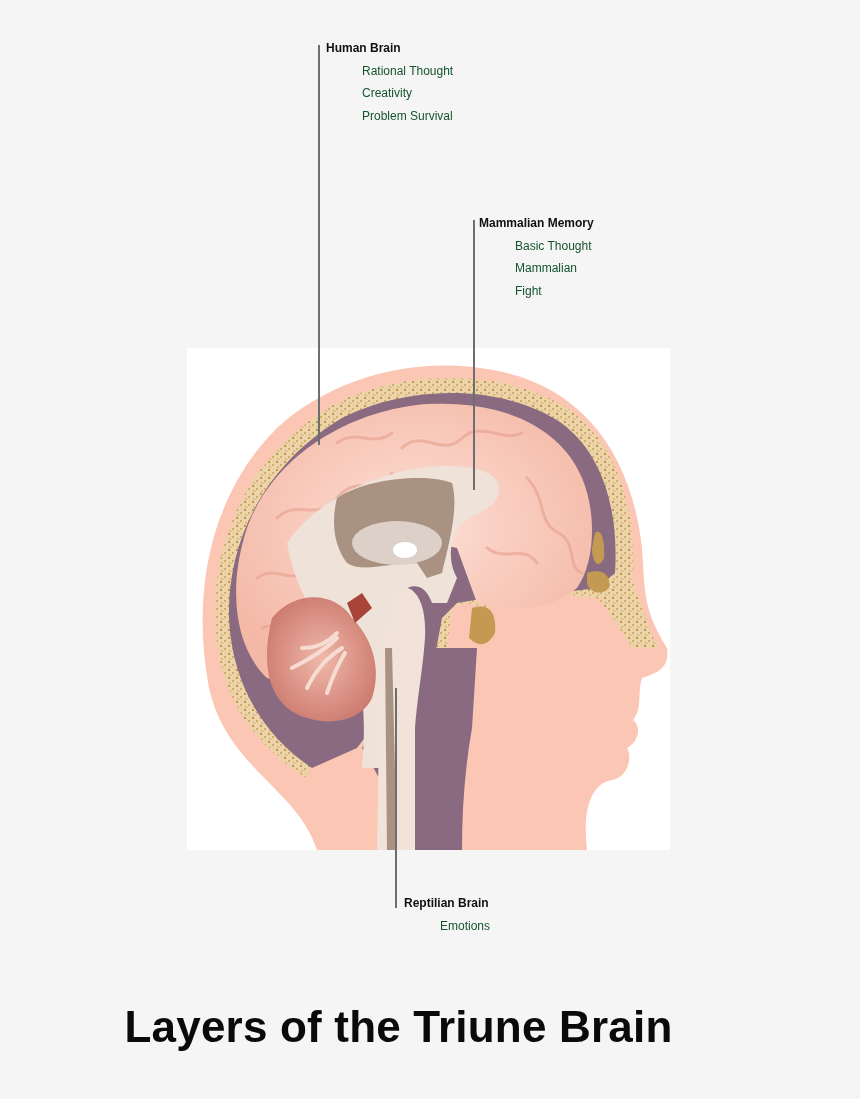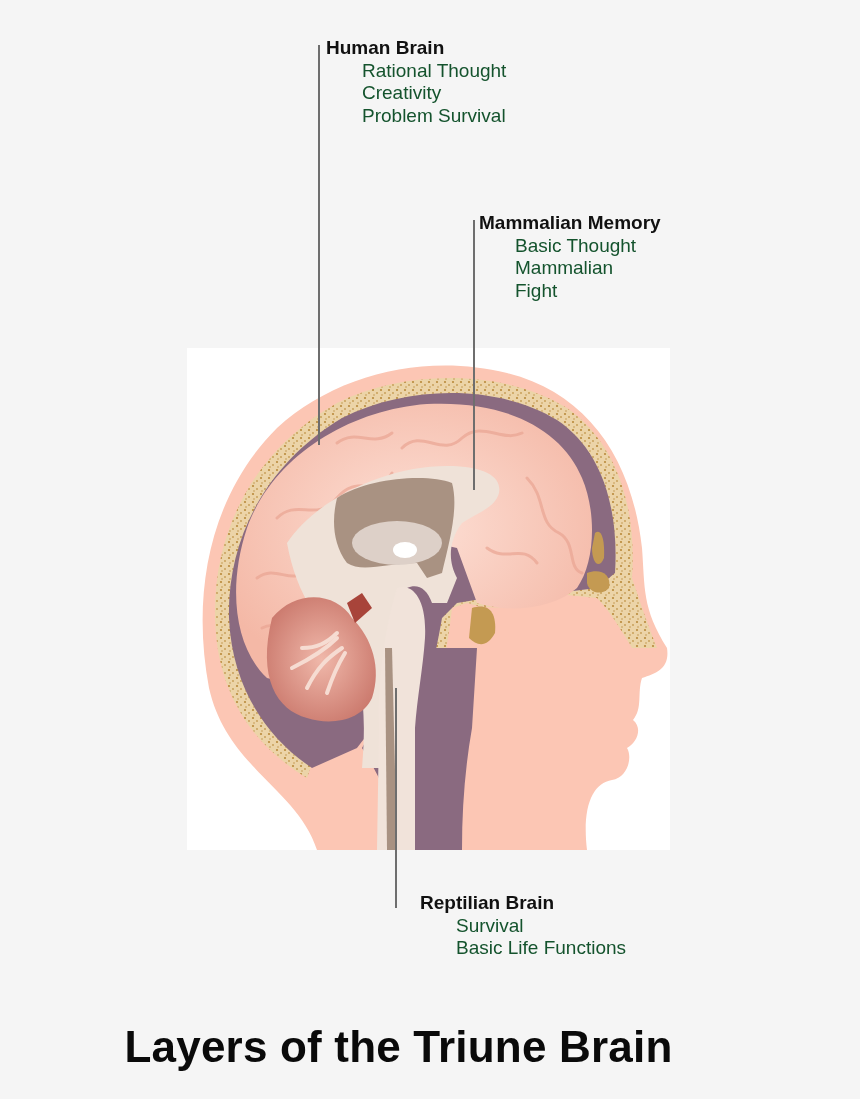--- a/index.html
+++ b/index.html
@@ -1,23 +1,23 @@
 <!DOCTYPE html>
 <html><head>
 <meta charset="utf-8">
 <style>
   html,body{margin:0;padding:0;}
   body{width:860px;height:1099px;background:#f5f5f5;position:relative;overflow:hidden;font-family:"Liberation Sans",sans-serif;color:#111;}
   .illus{position:absolute;left:187px;top:348px;width:483px;height:502px;background:#ffffff;overflow:hidden;}
   .illus svg{display:block;}
   .leader{position:absolute;width:2px;background:#6e6e6e;}
-  .label-group{position:absolute;font-size:19px;line-height:22.5px;}
+  .label-group{position:absolute;font-size:12px;line-height:22.5px;}
   .label-title{font-weight:bold;color:#111;}
   .label-item{padding-left:36px;color:#14532d;}
-  .main-title{position:absolute;left:0;width:797px;top:1002px;text-align:center;font-size:44px;font-weight:bold;color:#0a0a0a;letter-spacing:0.2px;margin-top:20px;}
+  .main-title{position:absolute;left:0;width:797px;top:1002px;text-align:center;font-size:44px;font-weight:bold;color:#0a0a0a;letter-spacing:0.2px;}
 </style>
 </head>
 <body>
 
 <div class="illus">
   <svg width="483" height="502" viewBox="0 0 483 502" xmlns="http://www.w3.org/2000/svg">
     <defs>
       <pattern id="bonedots" width="8" height="8" patternUnits="userSpaceOnUse">
         <rect width="8" height="8" fill="#ecd4a8"></rect>
         <circle cx="2" cy="2" r="1.1" fill="#b98b3c"></circle>
@@ -91,19 +91,18 @@
   <div class="label-item">Problem Survival</div>
 </div>
 
 <div class="label-group" style="left:479px;top:212px;">
   <div class="label-title">Mammalian Memory</div>
   <div class="label-item">Basic Thought</div>
   <div class="label-item">Mammalian</div>
   <div class="label-item">Fight</div>
 </div>
 
-<div class="label-group" style="left:404px;top:892px;margin-left:16px;">
+<div class="label-group" style="left:404px;top:892px;">
   <div class="label-title">Reptilian Brain</div>
-  <div class="label-item">Survival</div>
-  <div class="label-item">Basic Life Functions</div>
+  <div class="label-item">Emotions</div>
 </div>
 
 <div class="main-title">Layers of the Triune Brain</div>
 
 </body></html>

